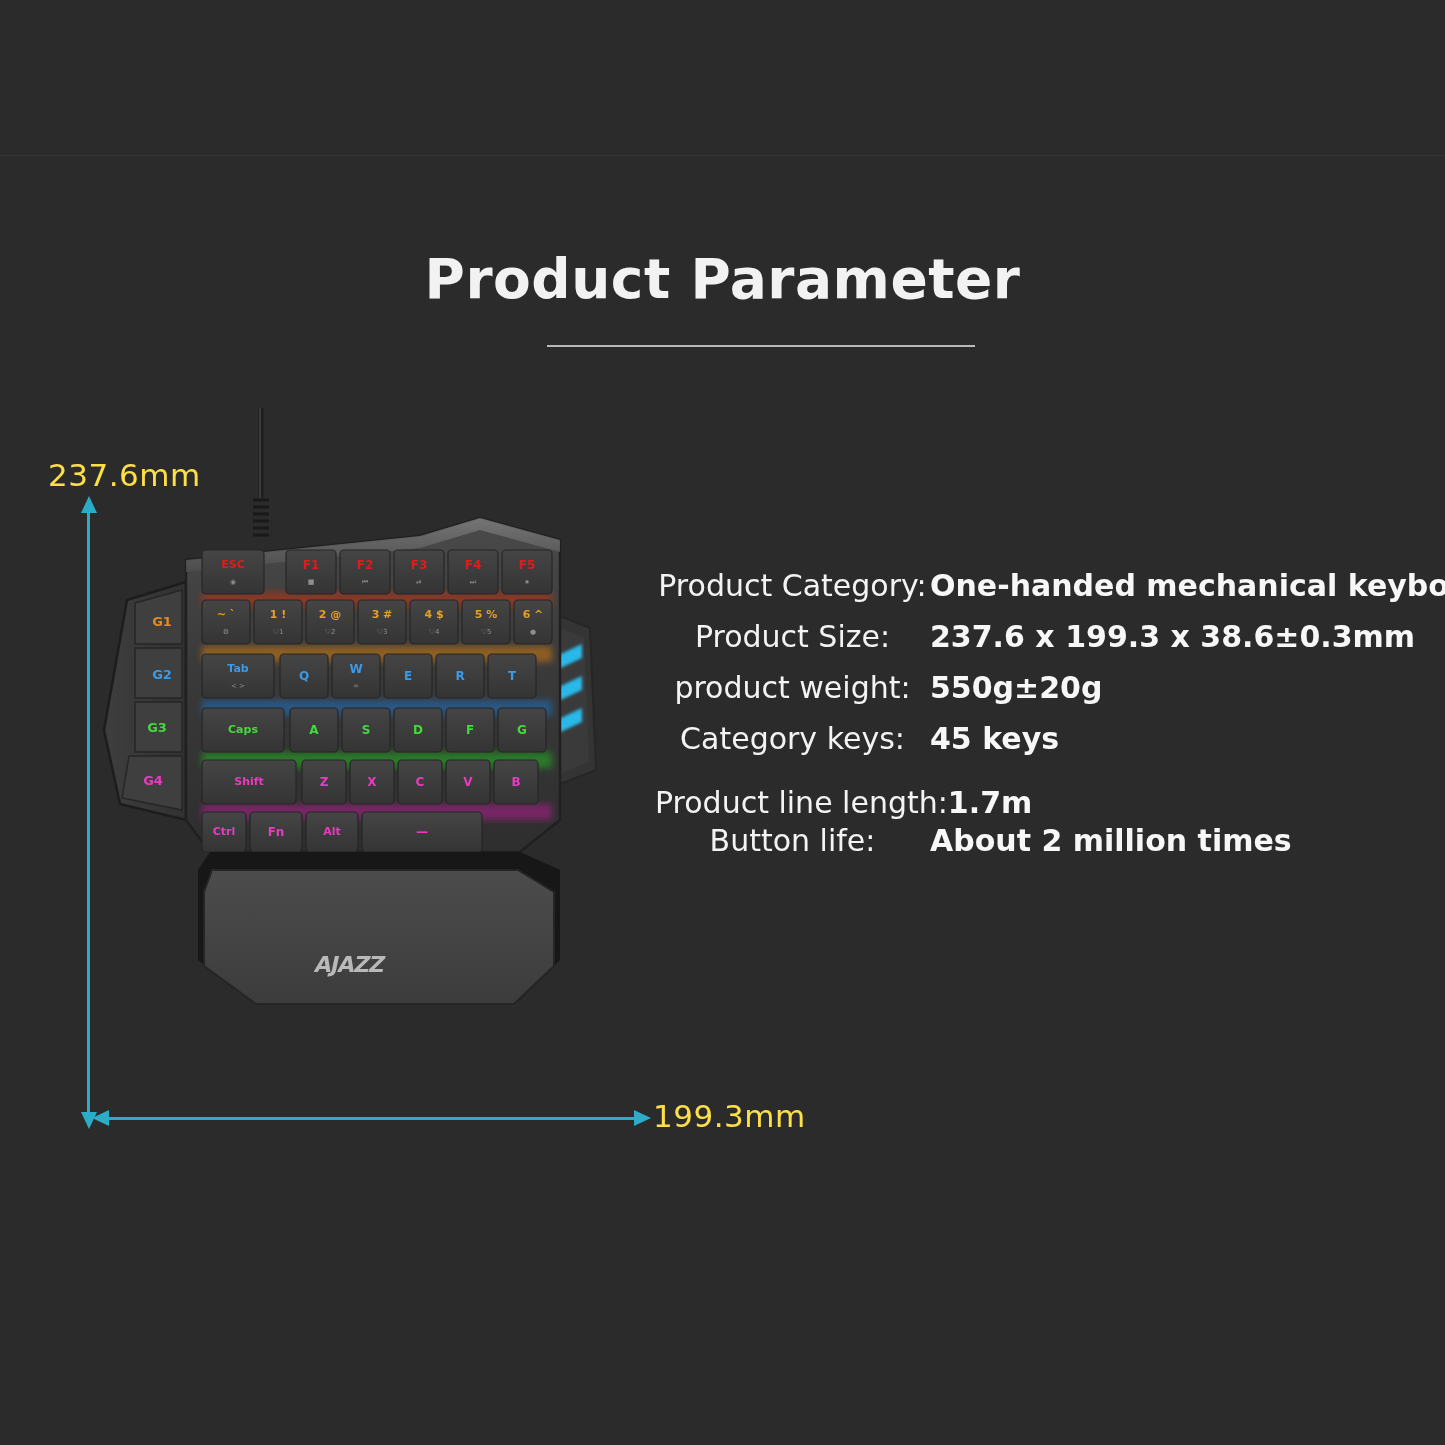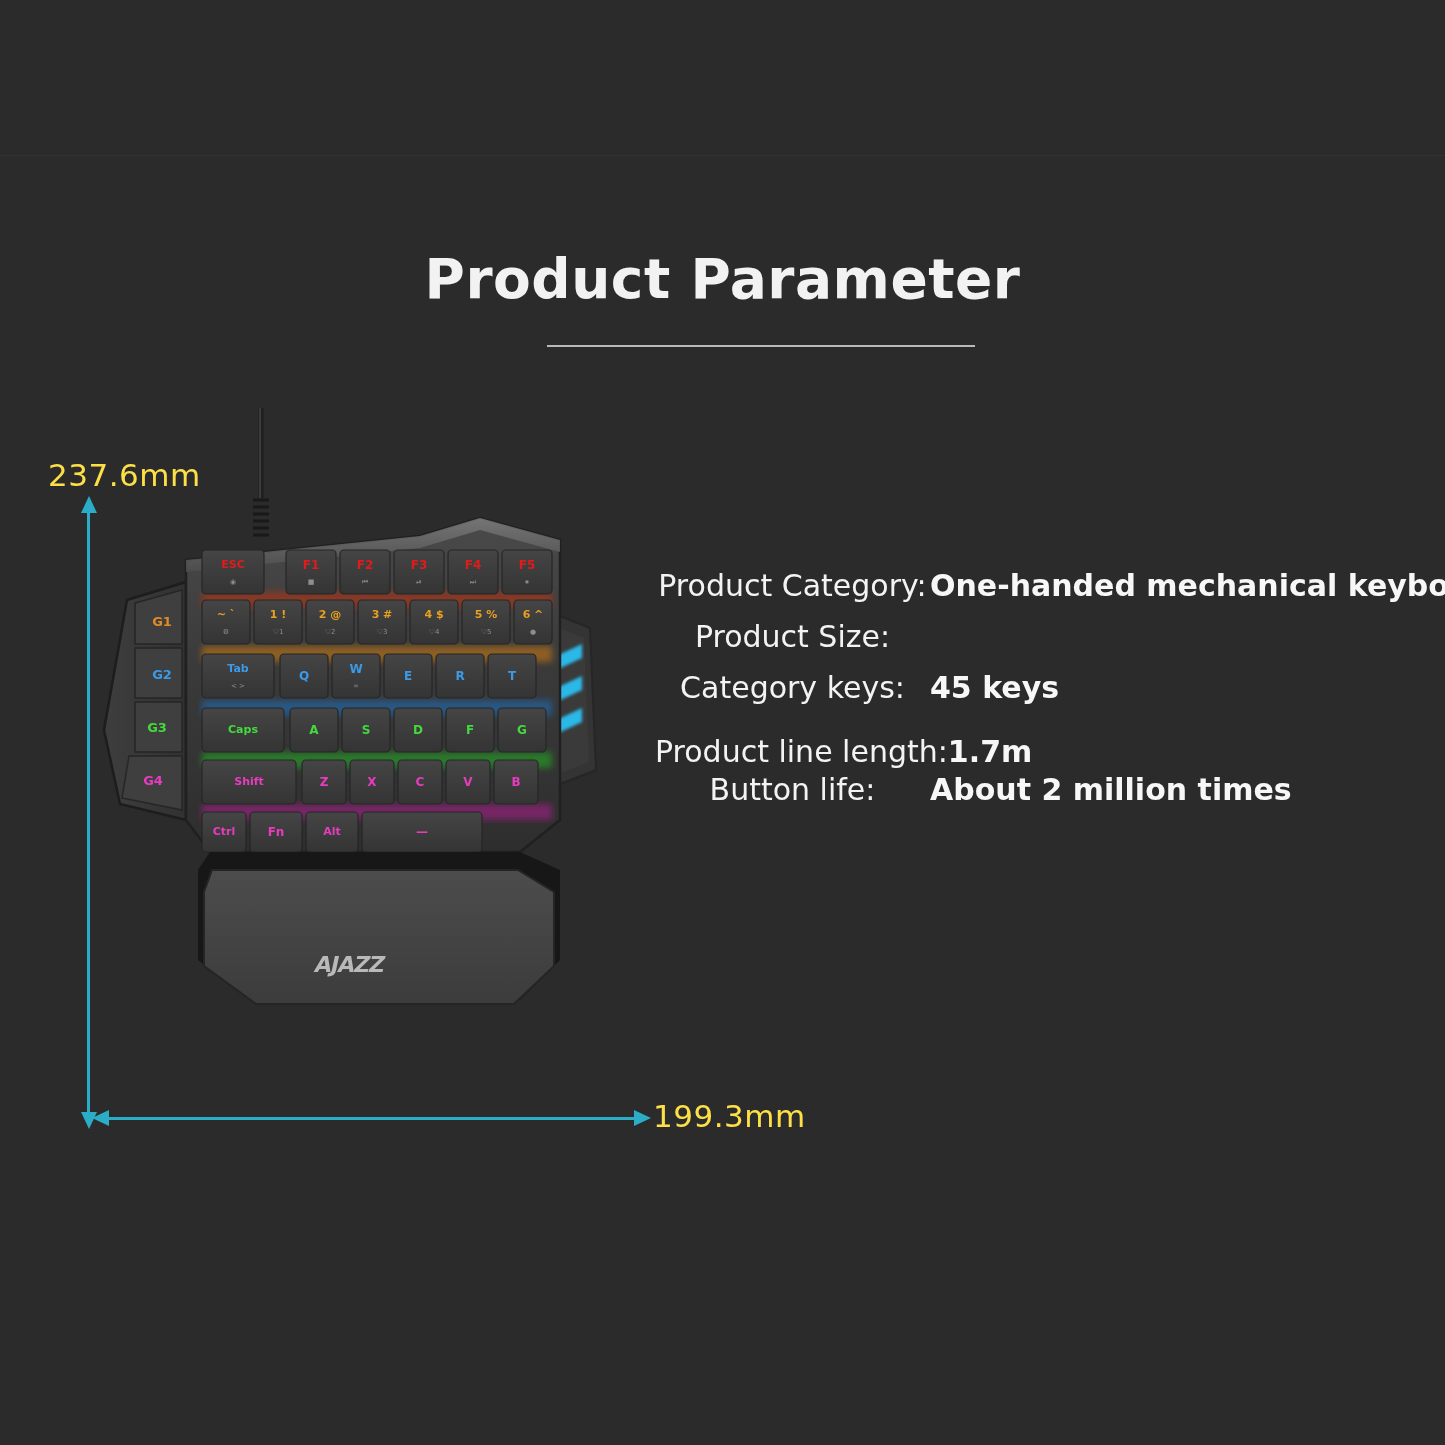--- a/index.html
+++ b/index.html
@@ -183,20 +183,25 @@
 <div class="arrow arrow-left"></div>
 <div class="arrow arrow-right"></div>
 
 <div class="specs">
   <div class="spec-row">
     <span class="spec-label wide">Product Category:</span>
     <span class="spec-value">One-handed mechanical keyboard</span>
   </div>
   <div class="spec-row">
     <span class="spec-label wide">Product Size:</span>
+    <span class="spec-value">237.6 x 199.3 x 38.6±0.3mm</span>
+  </div>
+  <div class="spec-row">
+    <span class="spec-label wide">product weight:</span>
+    <span class="spec-value">550g±20g</span>
   </div>
   <div class="spec-row">
     <span class="spec-label wide">Category keys:</span>
     <span class="spec-value">45 keys</span>
   </div>
   <div class="spec-row joined">
     <span class="spec-label">Product line length:</span>
     <span class="spec-value">1.7m</span>
   </div>
   <div class="spec-row">

